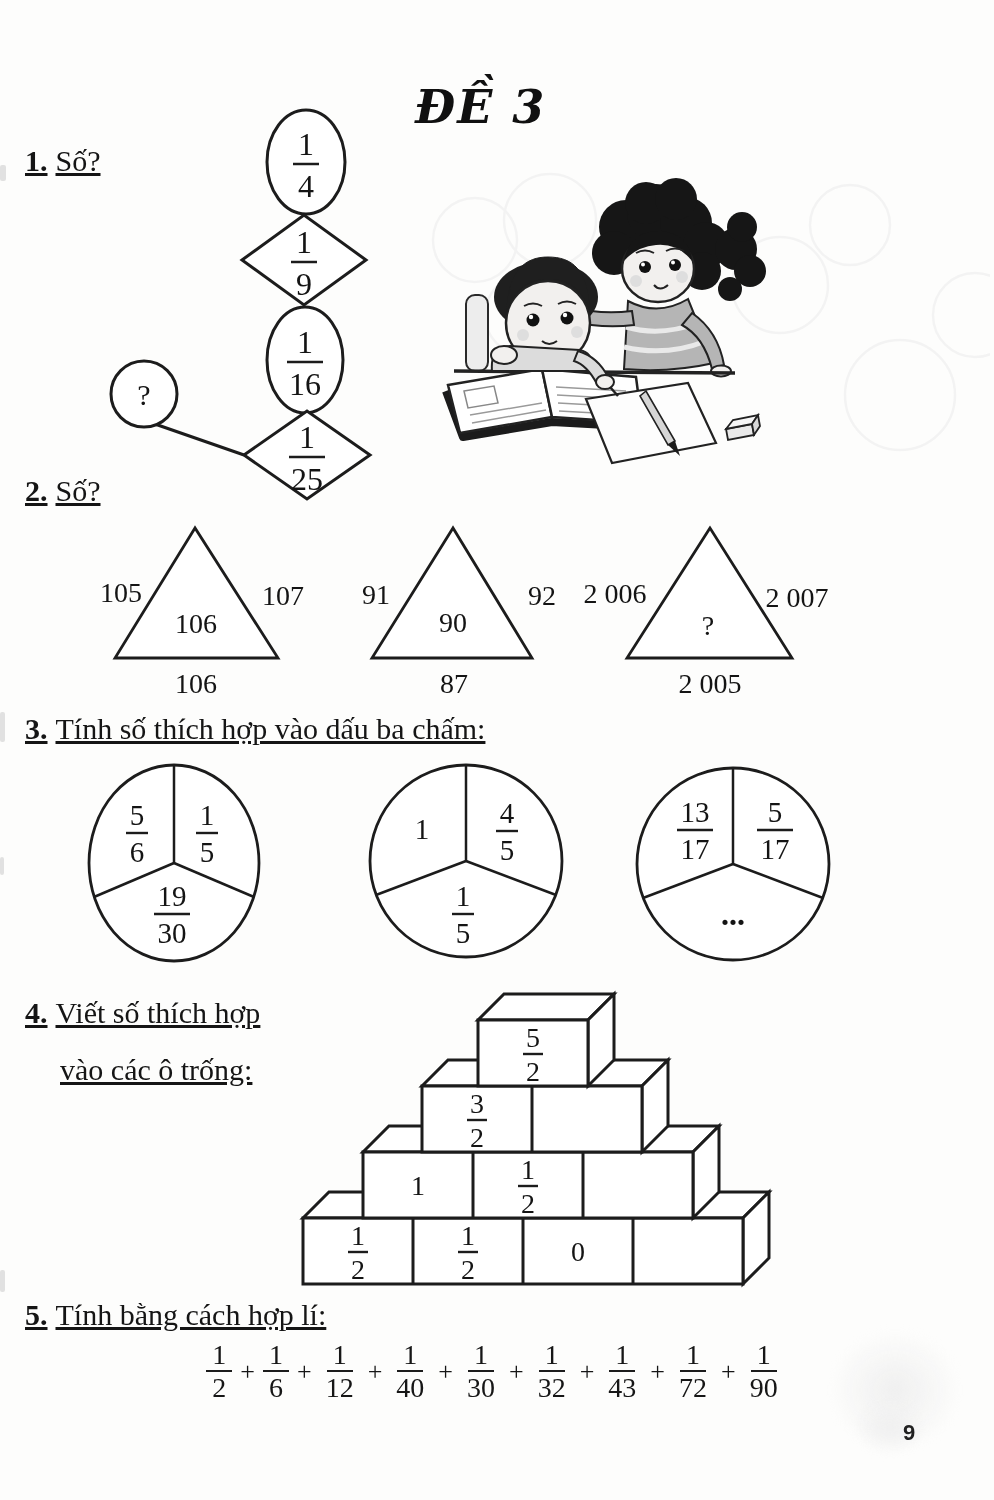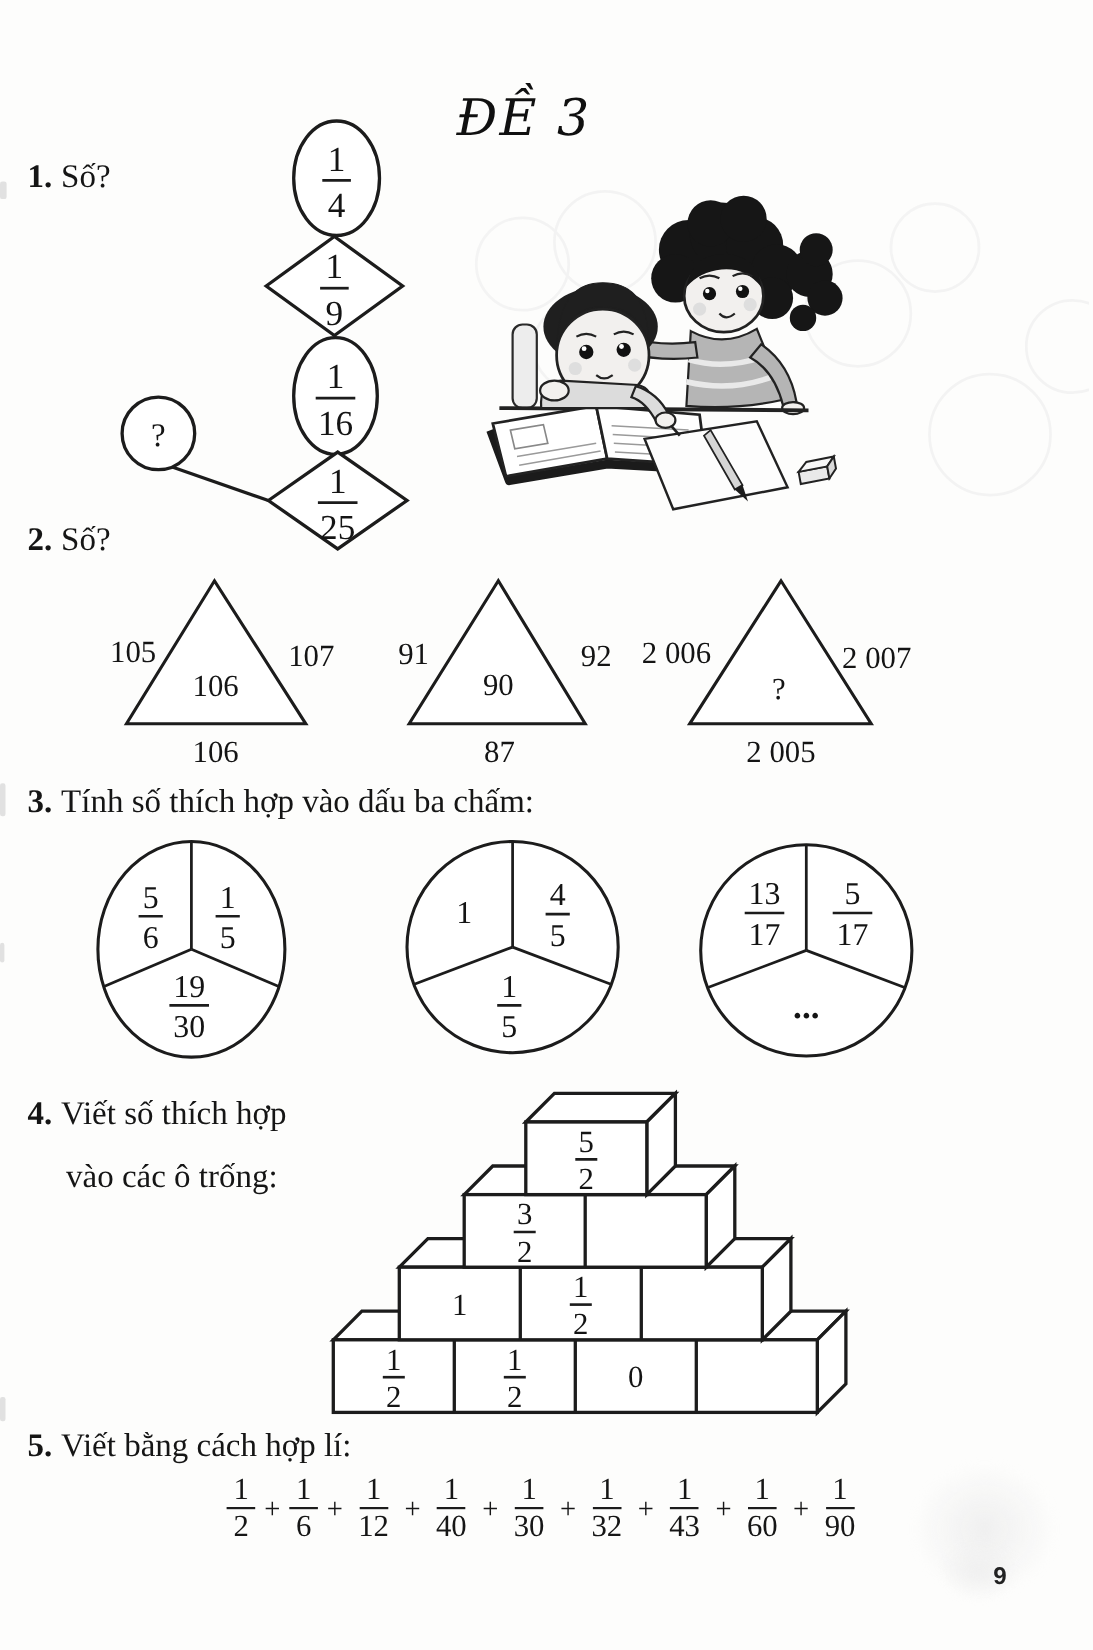--- a/index.html
+++ b/index.html
@@ -2,24 +2,24 @@
 <html><head>
 <meta charset="utf-8">
 <style>
   html,body{margin:0;padding:0;}
   body{
     width:994px;height:1500px;position:relative;overflow:hidden;
     background:#fdfdfc;color:#161616;
     font-family:"Liberation Serif", serif;
   }
   .abs{position:absolute;}
-  .heading{font-size:30px;white-space:nowrap;color:#151515;}
+  .heading{font-size:30px;white-space:nowrap;color:#151515;text-decoration:underline;}
   .heading b{font-weight:bold;margin-right:8px;}
   .title{
-    font-family:"DejaVu Serif", serif;font-style:italic;font-weight:normal;
+    font-family:"DejaVu Serif", serif;font-style:italic;font-weight:bold;
     font-size:46px;letter-spacing:2px;color:#101010;
   }
   svg text{font-family:"Liberation Serif", serif;fill:#141414;}
   .dia{stroke:#1c1c1c;fill:#ffffff;}
   .thin{stroke:#1c1c1c;}
   .pagenum{font-family:"Liberation Sans", sans-serif;font-weight:bold;font-size:22px;color:#222;}
   
   .sumrow{display:flex;align-items:center;justify-content:center;font-size:28px;}
   .frac{display:inline-flex;flex-direction:column;align-items:center;line-height:1.08;}
   .frac .fn{padding:0 6px;border-bottom:2.5px solid #1c1c1c;}
@@ -278,21 +278,21 @@
   <text x="68" y="260" font-size="28" text-anchor="middle">1</text>
   <line x1="58" y1="267" x2="78" y2="267" class="thin" stroke-width="2.4"></line>
   <text x="68" y="294" font-size="28" text-anchor="middle">2</text>
   <text x="178" y="260" font-size="28" text-anchor="middle">1</text>
   <line x1="168" y1="267" x2="188" y2="267" class="thin" stroke-width="2.4"></line>
   <text x="178" y="294" font-size="28" text-anchor="middle">2</text>
   <text x="288" y="276" font-size="28" text-anchor="middle">0</text>
 </svg>
 
 <div class="abs heading" style="left:25px;top:1298px;">
-  <b>5.</b><span>Viết bằng cách hợp lí:</span>
+  <b>5.</b><span>Tính bằng cách hợp lí:</span>
 </div>
 
 <div class="abs sumrow" style="left:195px;top:1340px;width:600px;">
   <span class="frac">
       <span class="fn">1</span>
       <span class="fd">2</span>
     </span>
   <span class="plus">+</span>
   <span class="frac">
       <span class="fn">1</span>
@@ -319,21 +319,21 @@
       <span class="fd">32</span>
     </span>
   <span class="plus">+</span>
   <span class="frac">
       <span class="fn">1</span>
       <span class="fd">43</span>
     </span>
   <span class="plus">+</span>
   <span class="frac">
       <span class="fn">1</span>
-      <span class="fd">60</span>
+      <span class="fd">72</span>
     </span>
   <span class="plus">+</span>
   <span class="frac">
       <span class="fn">1</span>
       <span class="fd">90</span>
     </span>
 </div>
 
 <div class="abs pagenum" style="left:903px;top:1420px;">9</div>
 

